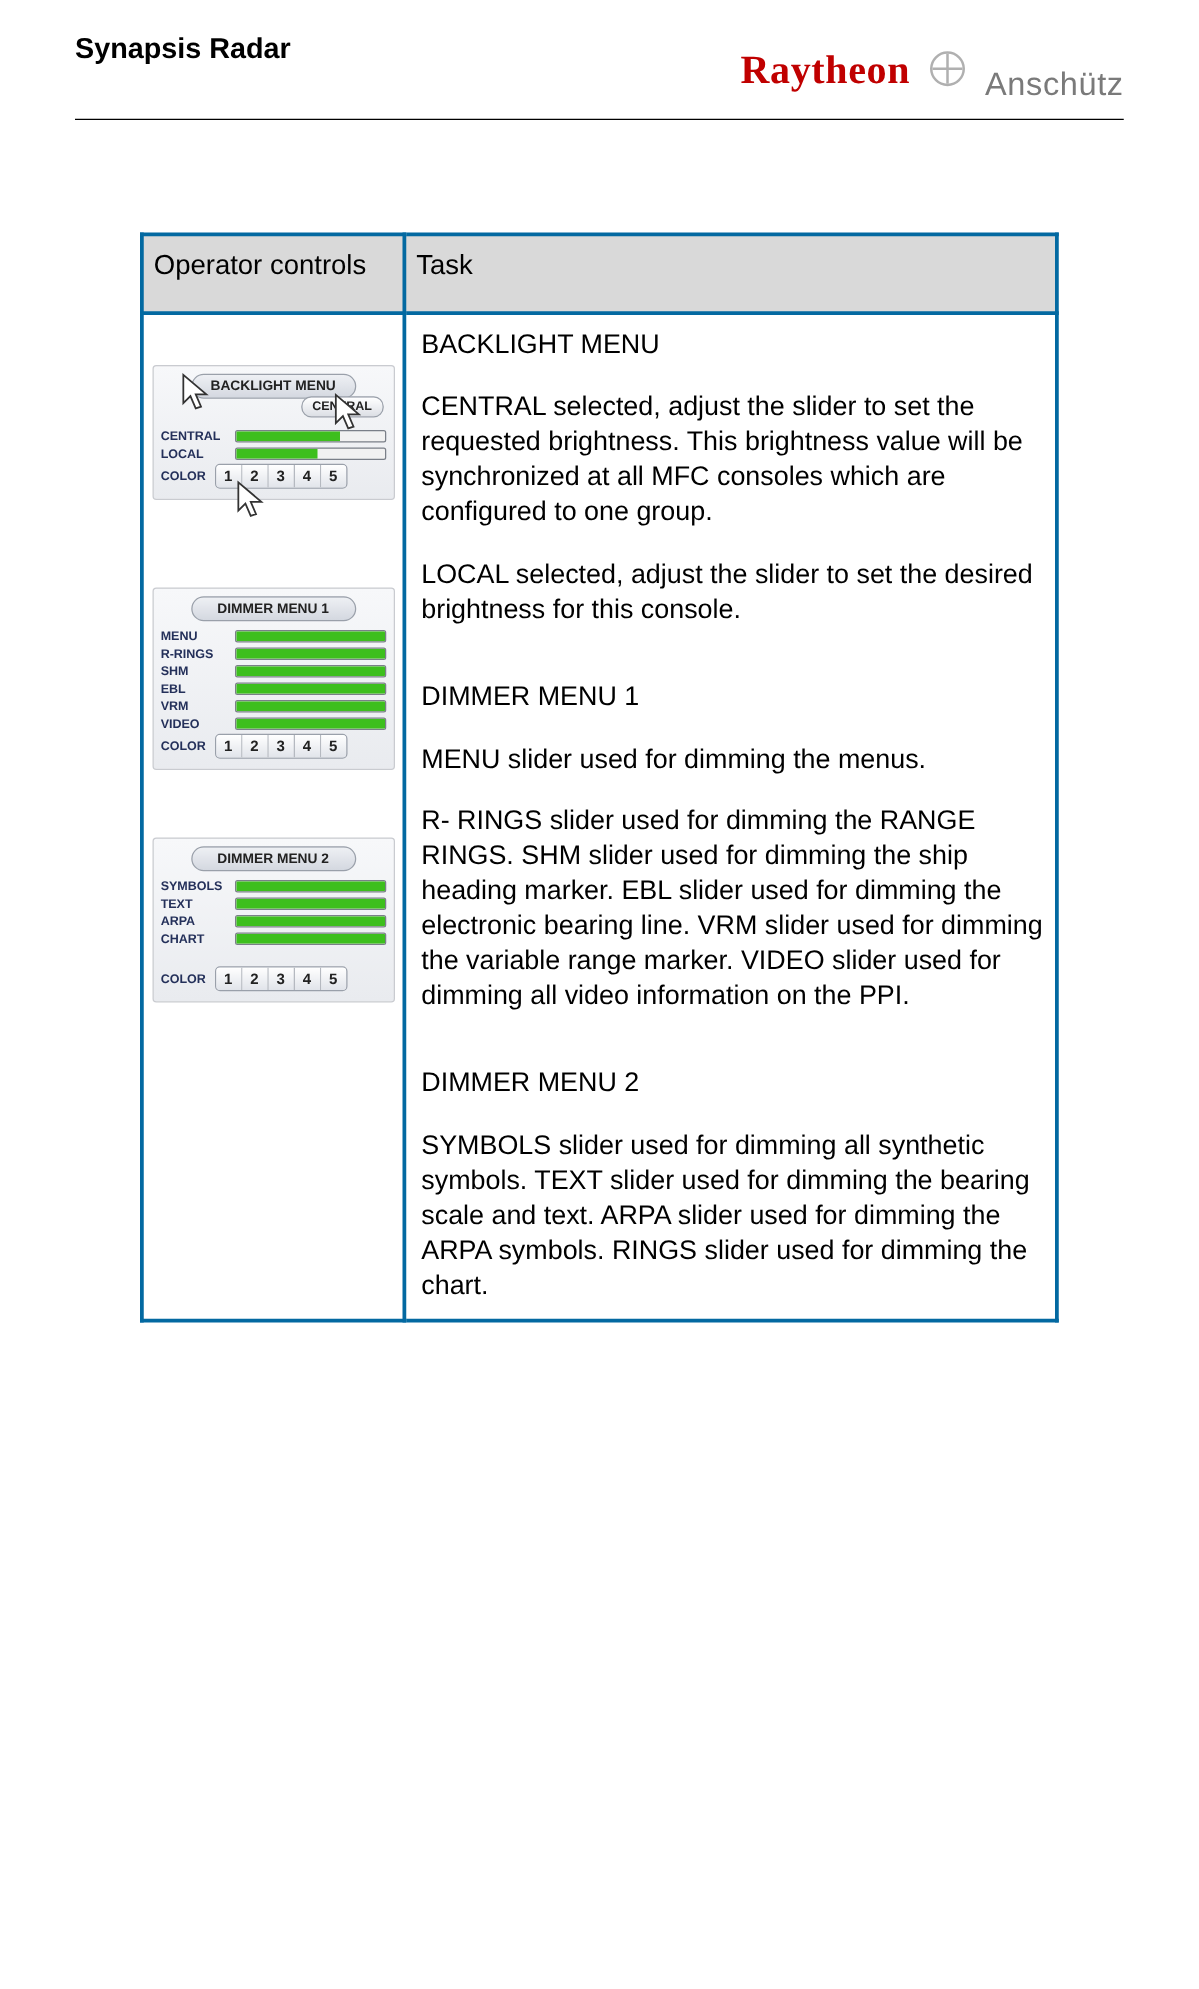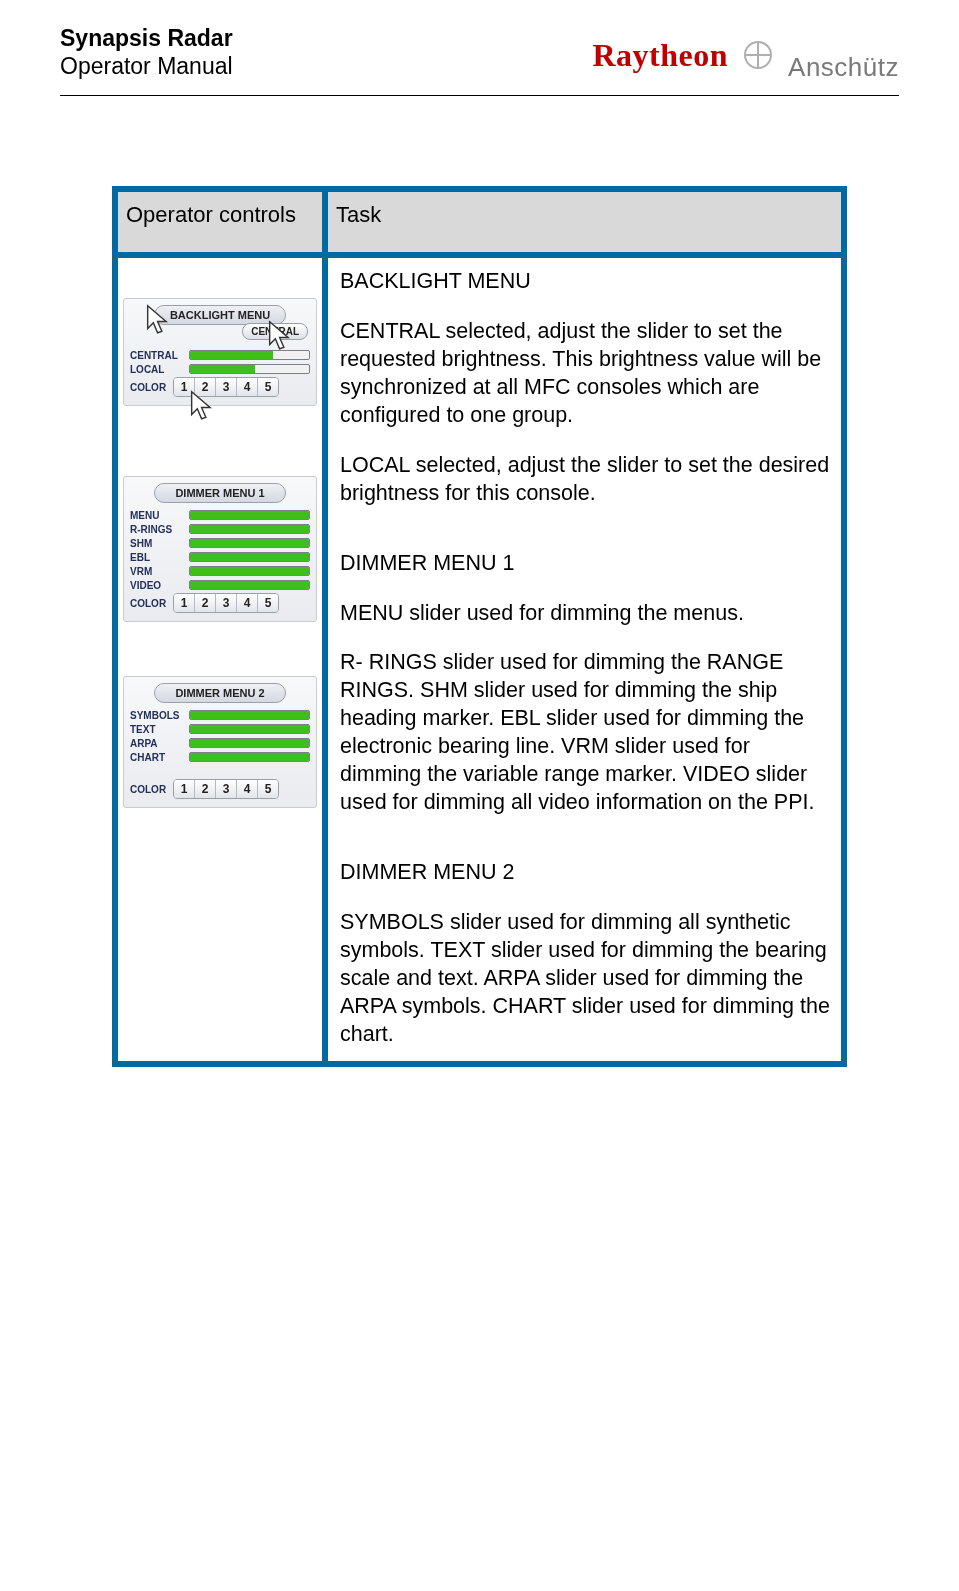--- a/index.html
+++ b/index.html
@@ -79,21 +79,21 @@
     margin-top: 90px;
     width: 735px;
     margin-left: auto;
     margin-right: auto;
   }
   table.main {
     border-collapse: collapse;
     width: 100%;
   }
   table.main td, table.main th {
-    border: 6px solid #0369a1;
+    border: 3px solid #0369a1;
     vertical-align: top;
   }
   table.main th {
     background: #d9d9d9;
     font-weight: 400;
     font-size: 22px;
     text-align: left;
     padding: 10px 8px 24px 8px;
   }
   .col-controls {
@@ -222,21 +222,20 @@
     font-size: 22px;
   }
 </style>
 </head>
 <body>
 
 <div class="page">
   <div class="header">
     <div class="header-left">
       <div class="bold">Synapsis Radar</div>
-      <div class="light">Operator Manual</div>
     </div>
     <div class="header-right">
       <span class="raytheon">Raytheon</span>
       <span class="raytheon-globe"></span>
       <span class="anschutz">Anschütz</span>
     </div>
   </div>
   <hr class="hr">
 
   <div class="content">
@@ -410,21 +409,21 @@
             <p>CENTRAL selected, adjust the slider to set the requested brightness. This brightness value will be synchronized at all MFC consoles which are configured to one group.</p>
             <p>LOCAL selected, adjust the slider to set the desired brightness for this console.</p>
           </div>
           <div class="block">
             <p>DIMMER MENU 1</p>
             <p>MENU slider used for dimming the menus.</p>
             <p>R- RINGS slider used for dimming the RANGE RINGS. SHM slider used for dimming the ship heading marker. EBL slider used for dimming the electronic bearing line. VRM slider used for dimming the variable range marker. VIDEO slider used for dimming all video information on the PPI.</p>
           </div>
           <div>
             <p>DIMMER MENU 2</p>
-            <p class="tight">SYMBOLS slider used for dimming all synthetic symbols. TEXT slider used for dimming the bearing scale and text. ARPA slider used for dimming the ARPA symbols. CHART slider used for dimming the chart.</p>
+            <p class="tight">SYMBOLS slider used for dimming all synthetic symbols. TEXT slider used for dimming the bearing scale and text. ARPA slider used for dimming the ARPA symbols. RINGS slider used for dimming the chart.</p>
           </div>
         </td>
       </tr>
     </tbody>
       </table>
   </div>
 
 </div>
 
 </body></html>

